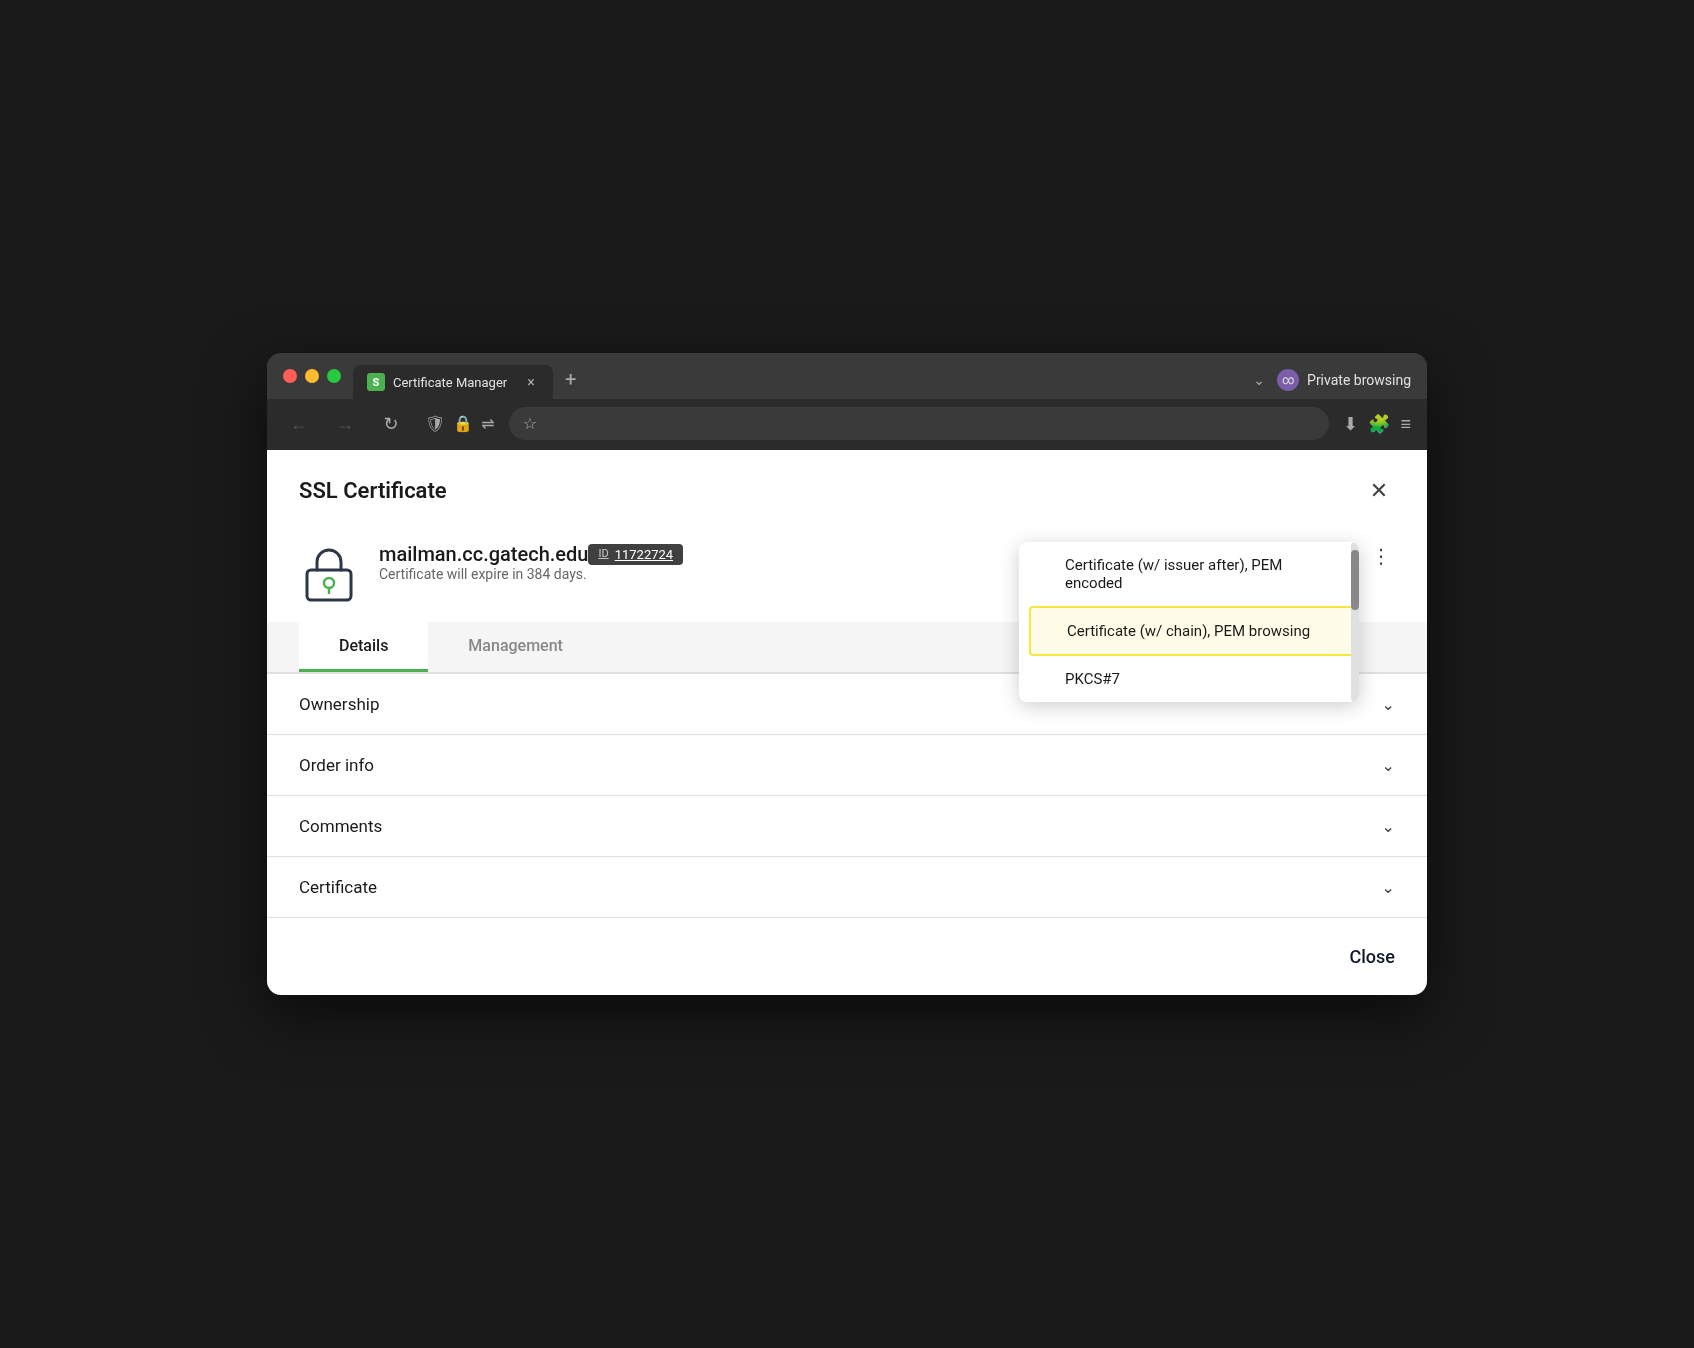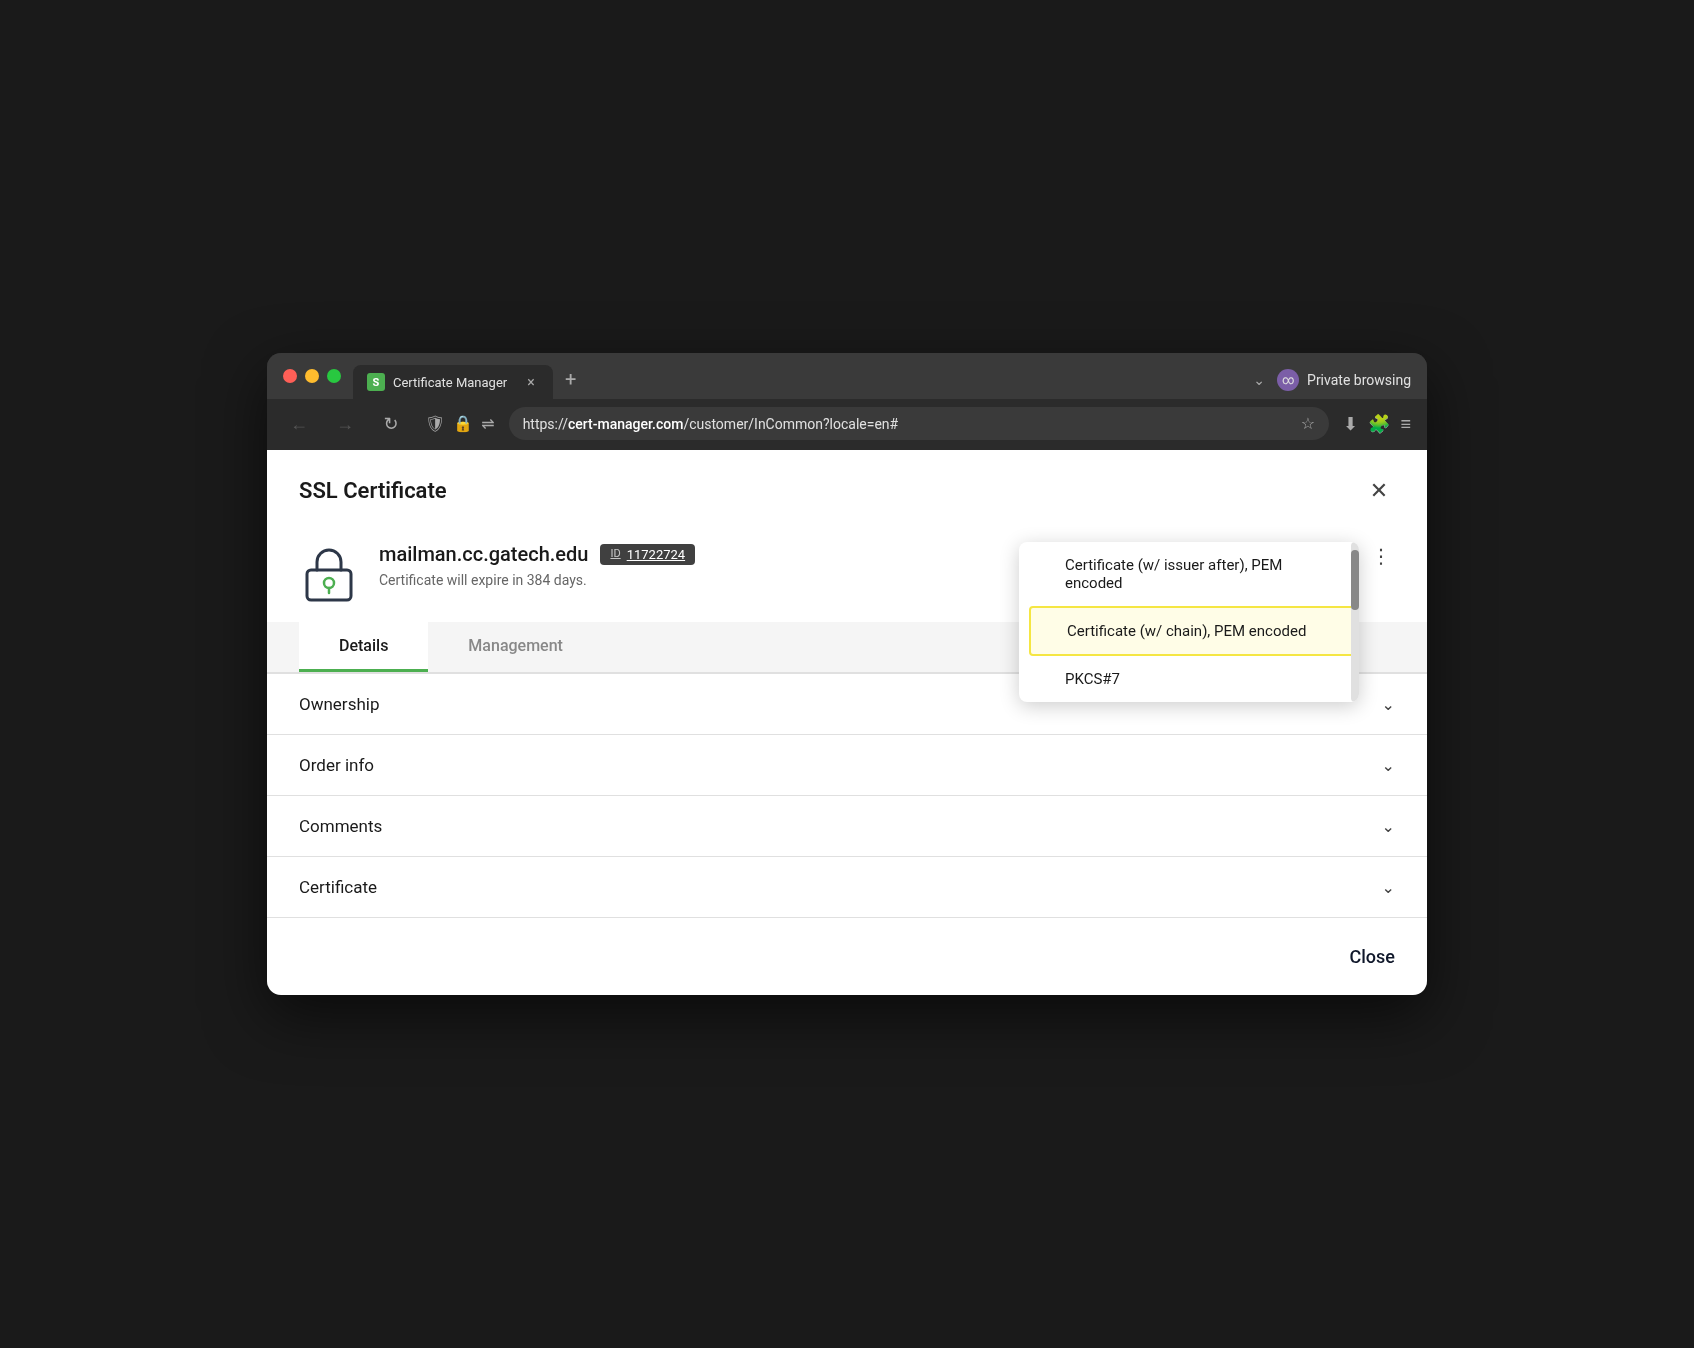--- a/index.html
+++ b/index.html
@@ -270,22 +270,20 @@
       height: 60px;
     }
 
     .cert-details {
       flex: 1;
     }
 
     .cert-name-row {
       display: flex;
       align-items: center;
-      gap: 12px;
-      margin-bottom: 6px;
     }
 
     .cert-domain {
       font-size: 20px;
       font-weight: 500;
       color: #1a1a1a;
     }
 
     .cert-id-badge {
       background: #404040;
@@ -482,23 +480,20 @@
     <span class="nav-btn disabled">→</span>
     <span class="nav-btn">↻</span>
 
     <div class="nav-icons">
       <span class="nav-icon">🛡</span>
       <span class="nav-icon">🔒</span>
       <span class="nav-icon">⇌</span>
     </div>
 
     <div class="url-bar">
-      <span class="url-text">
-        https://<span class="url-domain">cert-manager.com</span><span>/customer/InCommon?locale=en#</span>
-      </span>
       <span class="url-star">☆</span>
     </div>
 
     <div class="nav-right-icons">
       <span>⬇</span>
       <span>🧩</span>
       <span>≡</span>
     </div>
   </div>
 
@@ -531,21 +526,21 @@
         <div class="cert-expiry">Certificate will expire in 384 days.</div>
       </div>
 
       <div class="dropdown-area">
 
         <div class="dropdown-menu">
           <div class="dropdown-item">
             <span>Certificate (w/ issuer after), PEM encoded</span>
           </div>
           <div class="dropdown-item selected">
-            <span>Certificate (w/ chain), PEM encoded</span>
+            <span>Certificate (w/ chain), PEM browsing</span>
           </div>
           <div class="dropdown-item">
             <span>PKCS#7</span>
           </div>
           <div class="dropdown-scrollbar">
             <div class="dropdown-scrollbar-thumb"></div>
           </div>
         </div>
 
         <span class="more-icon">⋮</span>

